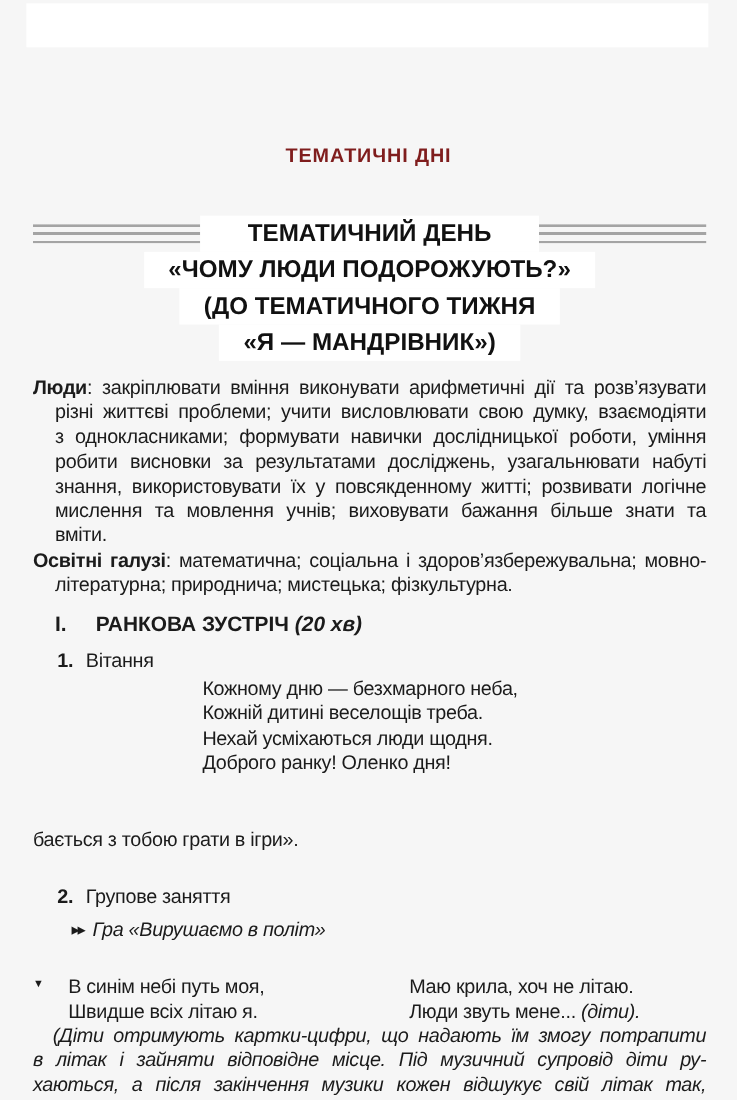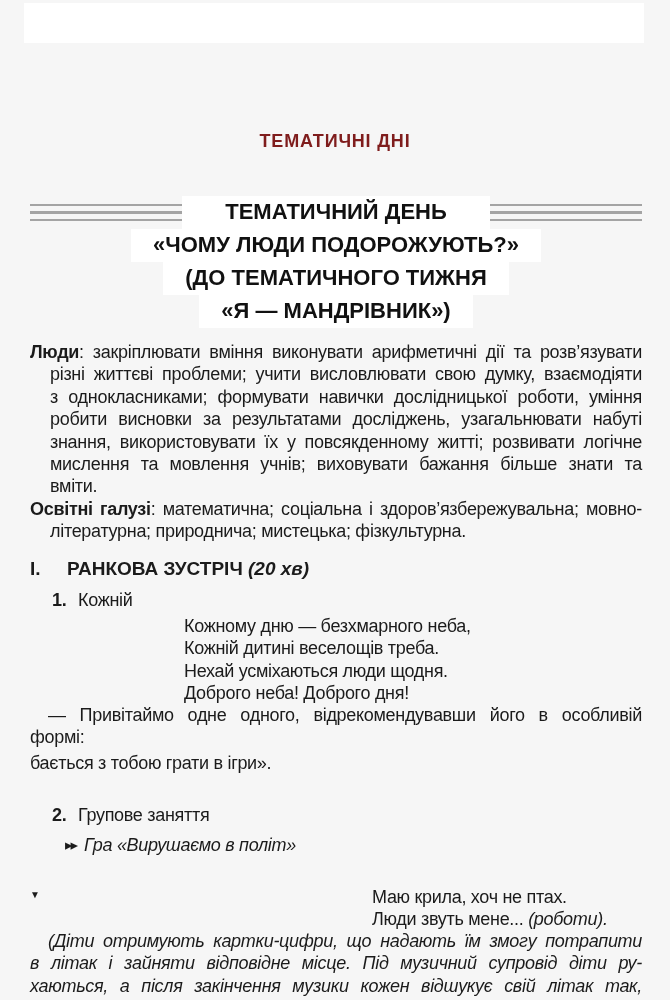--- a/index.html
+++ b/index.html
@@ -94,57 +94,57 @@
     <div class="jline cont">знання, використовувати їх у повсякденному житті; розвивати логічне</div>
     <div class="jline cont">мислення та мовлення учнів; виховувати бажання більше знати та</div>
     <div class="jline cont last">вміти.</div>
   </div>
 
   <div class="block" style="top:498px;">
     <div class="jline"><span class="lead">Освітні галузі</span><span>: математична; соціальна і здоров’язбережувальна; мовно-</span></div>
     <div class="jline cont last">літературна; природнича; мистецька; фізкультурна.</div>
   </div>
 
-  <div class="section-head" style="top:557px;">
+  <div class="section-head" style="top:557px;margin-left:20px;">
     <span class="section-num">I.</span><span>РАНКОВА ЗУСТРІЧ </span><span class="time">(20 хв)</span>
   </div>
 
   <div class="item" style="top:589px;">
-    <span class="item-num">1.</span><span>Кожній</span>
+    <span class="item-num">1.</span><span>Вітання</span>
   </div>
 
   <div class="poem" style="top:615px;">
     <div>Кожному дню — безхмарного неба,</div>
     <div>Кожній дитині веселощів треба.</div>
     <div>Нехай усміхаються люди щодня.</div>
-    <div>Доброго неба! Доброго дня!</div>
+    <div>Доброго ранку! Оленко дня!</div>
   </div>
 
-  <div class="block" style="top:704px;">
-    <div class="jline ind">— Привітаймо одне одного, відрекомендувавши його в особливій</div>
-    <div class="jline last">формі:</div>
-  </div>
 
   <div class="block" style="top:752px;">
     <div class="jline last">бається з тобою грати в ігри».</div>
   </div>
 
   <div class="item" style="top:804px;">
     <span class="item-num">2.</span><span>Групове заняття</span>
   </div>
 
   <div class="game-line" style="top:834px;">
     <span class="ff-icon">▸▸</span><span>Гра «Вирушаємо в політ»</span>
   </div>
 
 
   <span class="riddle-marker">▼</span>
+  <div class="riddle-col-left">
+    <div>В синім небі путь моя,</div>
+    <div>Швидше всіх літаю я.</div>
+  </div>
   <div class="riddle-col-right">
-    <div>Маю крила, хоч не птах.</div>
-    <div><span>Люди звуть мене... </span><span class="it">(роботи).</span></div>
+    <div>Маю крила, хоч не літаю.</div>
+    <div><span>Люди звуть мене... </span><span class="it">(діти).</span></div>
   </div>
 
   <div class="block note" style="top:930px;">
     <div class="jline ind">(Діти отримують картки-цифри, що надають їм змогу потрапити</div>
     <div class="jline">в літак і зайняти відповідне місце. Під музичний супровід діти ру-</div>
     <div class="jline">хаються, а після закінчення музики кожен відшукує свій літак так,</div>
   </div>
 
 </div>
 

